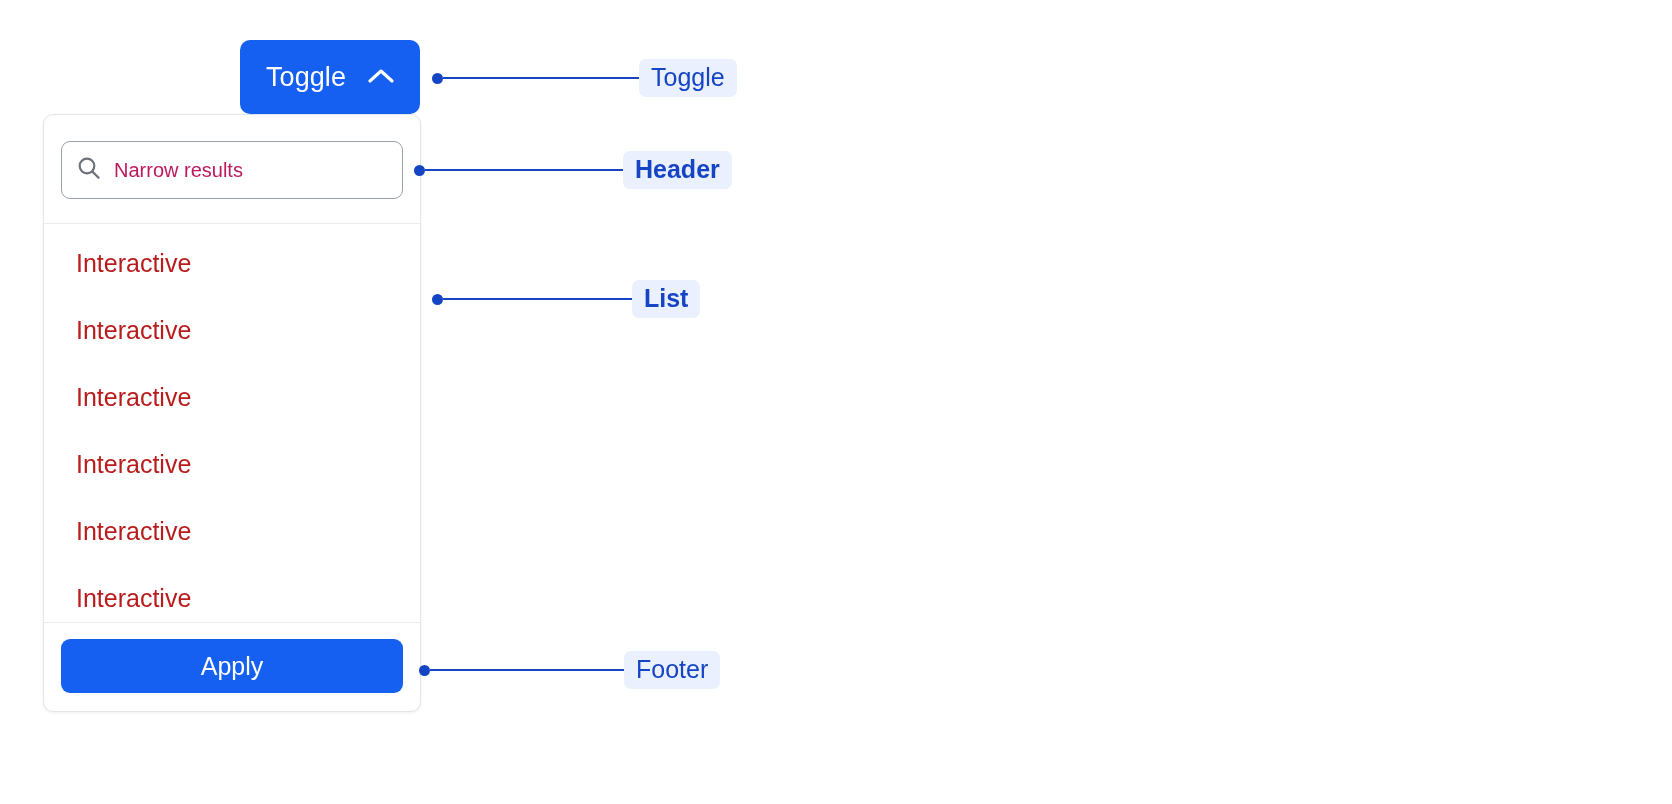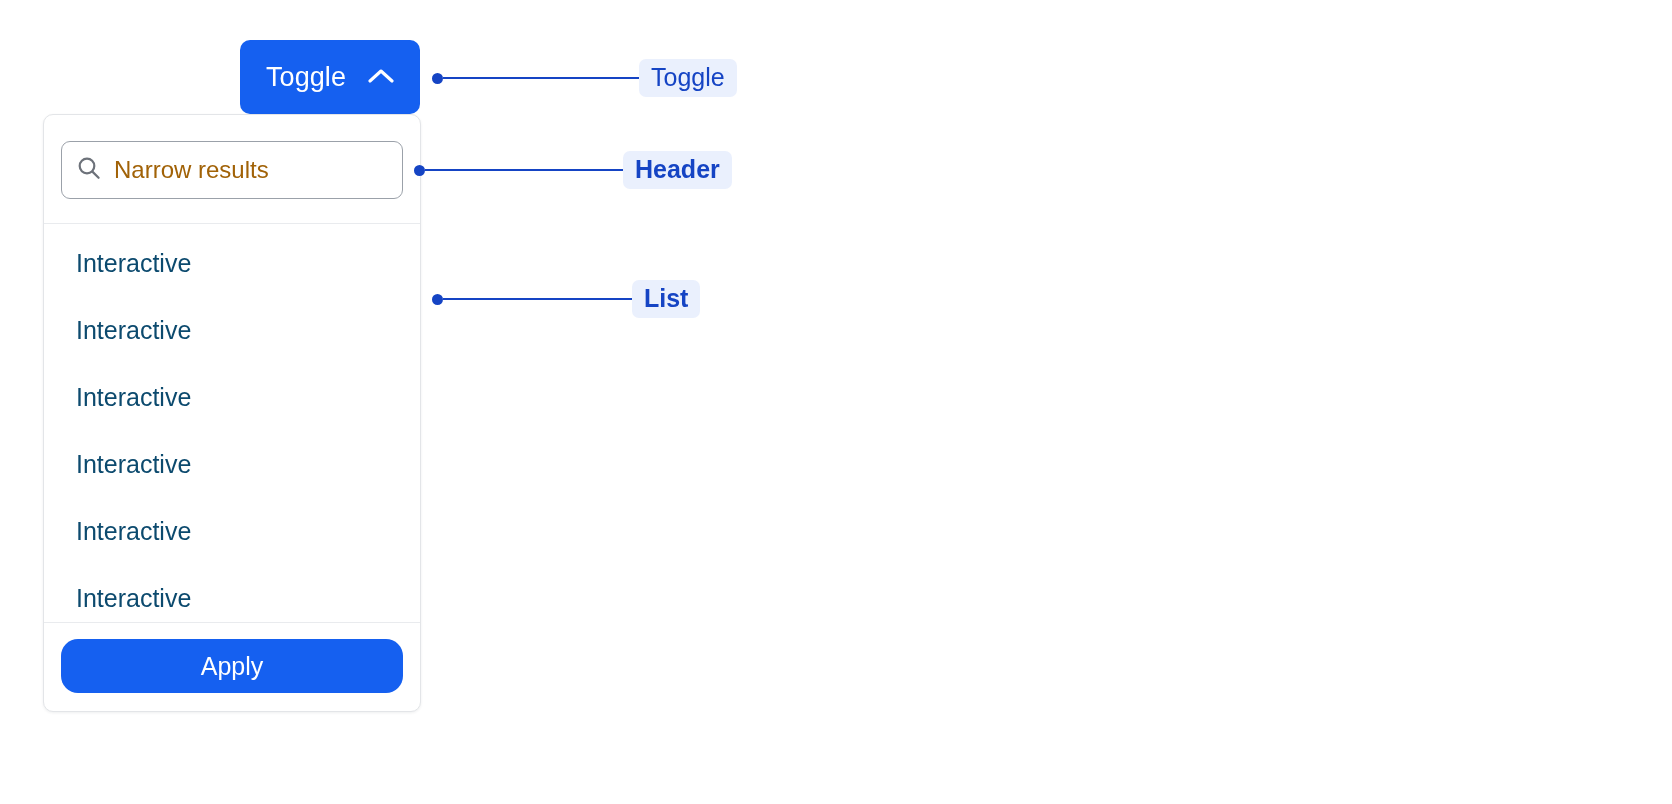--- a/index.html
+++ b/index.html
@@ -71,58 +71,58 @@
     border-radius: 9px;
     background: #ffffff;
     display: flex;
     align-items: center;
     padding: 0 14px;
     gap: 12px;
     cursor: text;
   }
   .search-icon { flex: 0 0 auto; display: block; }
   .search-placeholder {
-    color: #a16207;
-    font-size: 24px;
+    color: #be185d;
+    font-size: 20px;
     font-weight: 400;
     line-height: 1;
     white-space: nowrap;
   }
 
   
   .panel-list {
     flex: 1 1 auto;
     overflow: hidden;
     padding-top: 6px;
   }
   .list-item {
     height: 67px;
     display: flex;
     align-items: center;
     padding: 0 32px;
     cursor: pointer;
   }
   .list-item-label {
-    color: #0c4a6e;
+    color: #b91c1c;
     font-size: 25px;
     font-weight: 400;
     line-height: 1;
   }
 
   
   .panel-footer {
     border-top: 1px solid #e9ebee;
     padding: 16px 17px 18px 17px;
   }
   .apply-button {
     width: 100%;
     height: 54px;
     background: #1560f0;
     border: none;
-    border-radius: 17px;
+    border-radius: 9px;
     color: #ffffff;
     font-family: "Liberation Sans", sans-serif;
     font-size: 25px;
     font-weight: 400;
     cursor: pointer;
     line-height: 1;
   }
 
   
   .annotation {
@@ -220,14 +220,19 @@
     <span class="anno-line" style="width:189px;"></span>
     <span class="anno-label bold">List</span>
   </div>
 
   <div class="annotation" style="left:414px; top:153px;">
     <span class="anno-dot"></span>
     <span class="anno-line" style="width:198px;"></span>
     <span class="anno-label bold">Header</span>
   </div>
 
+  <div class="annotation" style="left:419px; top:653px;">
+    <span class="anno-dot"></span>
+    <span class="anno-line" style="width:194px;"></span>
+    <span class="anno-label regular">Footer</span>
+  </div>
 
 </div>
 
 </body></html>

